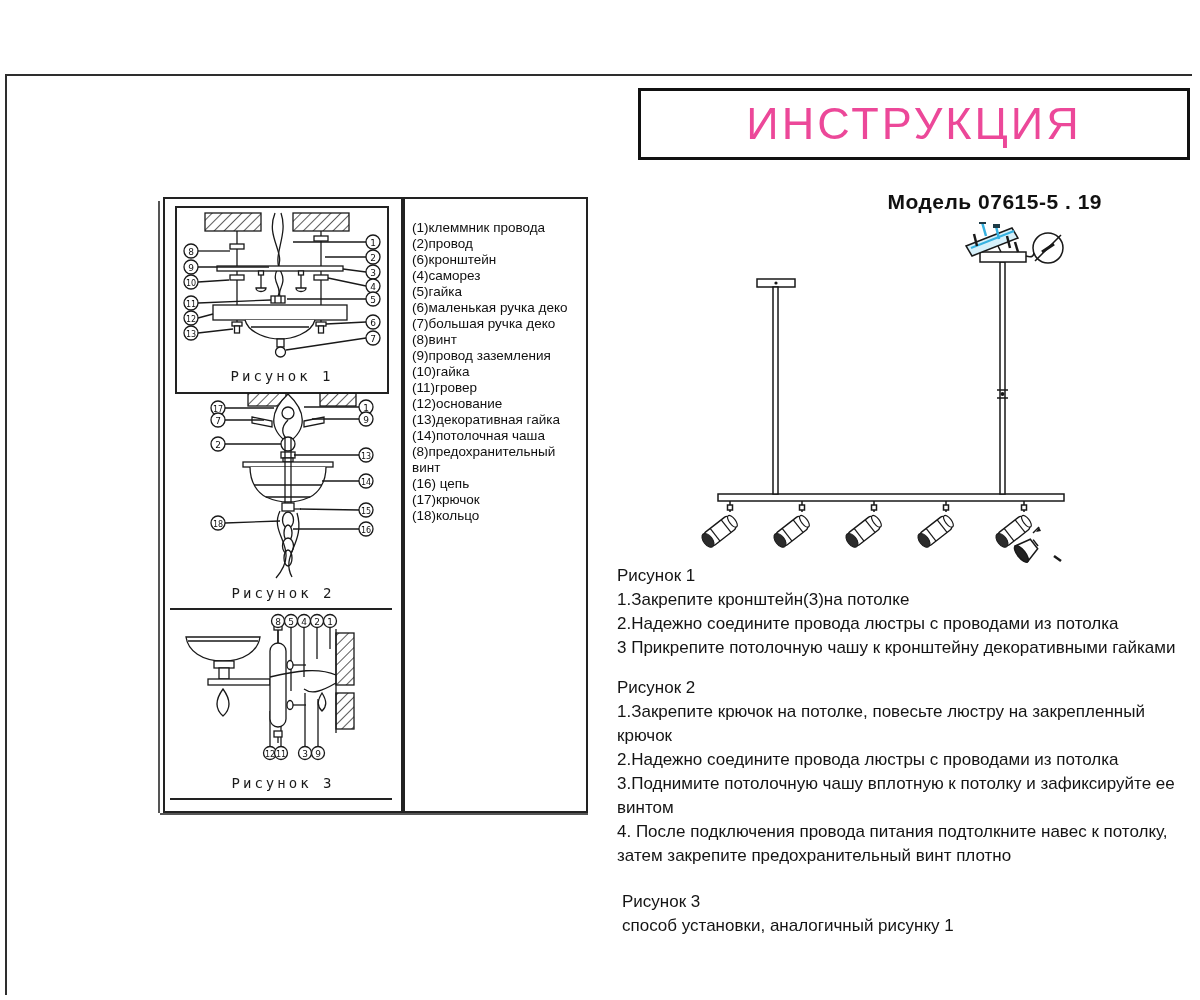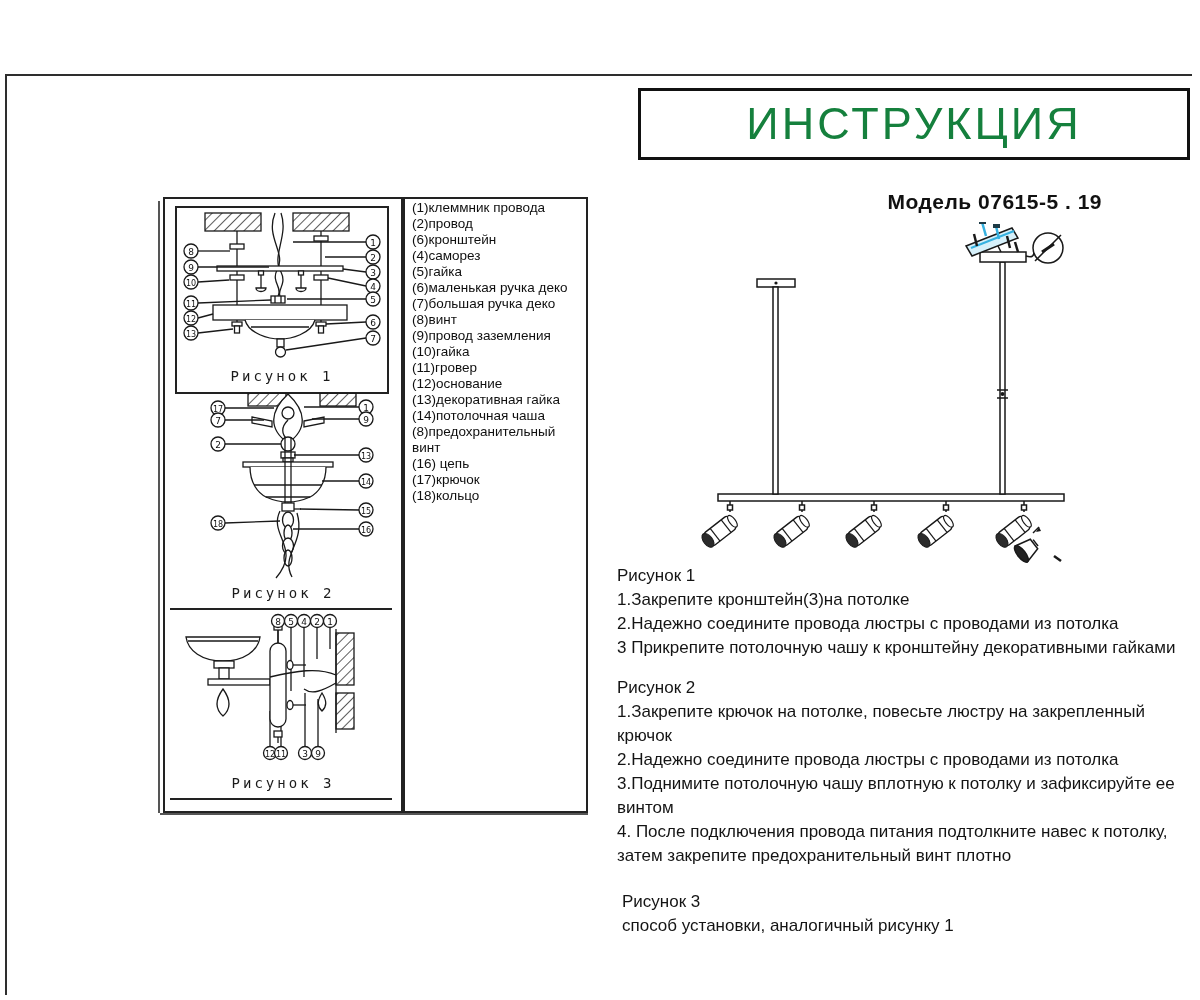--- a/index.html
+++ b/index.html
@@ -3,31 +3,31 @@
 <meta charset="utf-8">
 <style>
   html,body{margin:0;padding:0;background:#ffffff;}
   body{width:1200px;height:1000px;position:relative;font-family:"Liberation Sans",sans-serif;color:#1a1a1a;overflow:hidden;}
   .abs{position:absolute;}
   
   .frame-top{left:5px;top:74px;width:1187px;height:2px;background:#2e2e2e;}
   .frame-left{left:5px;top:74px;width:2px;height:921px;background:#2e2e2e;}
   
   .title-box{left:638px;top:88px;width:546px;height:66px;border:3px solid #111;display:flex;align-items:center;justify-content:center;}
-  .title-text{font-size:45px;letter-spacing:3px;color:#15803d;}
+  .title-text{font-size:45px;letter-spacing:3px;color:#ec4899;}
   .model-line{left:630px;top:190px;width:472px;text-align:right;font-size:21px;font-weight:bold;color:#111;letter-spacing:0.5px;}
   
   .shadow-v{left:158px;top:201px;width:2px;height:612px;background:#555;}
   .shadow-h{left:160px;top:813px;width:428px;height:2px;background:#555;}
   .figures-panel{left:163px;top:197px;width:236px;height:612px;border:2px solid #222;background:#fff;}
   .parts-panel{left:403px;top:197px;width:181px;height:612px;border:2px solid #222;background:#fff;padding:0;}
   .fig1-box{position:absolute;left:10px;top:7px;width:210px;height:184px;border:2px solid #222;}
   .fig-caption{position:absolute;width:100%;text-align:center;font-family:"DejaVu Sans Mono",monospace;font-size:14px;letter-spacing:3px;color:#1b1b1b;}
   .divider{position:absolute;left:5px;width:222px;height:2px;background:#222;}
-  .parts-list{padding:1px 2px 0 7px;font-size:13.5px;line-height:16px;color:#0f0f0f;}
+  .parts-list{padding:21px 2px 0 7px;font-size:13.5px;line-height:16px;color:#0f0f0f;}
   .parts-list div{overflow-wrap:anywhere;}
   
   .instructions{left:617px;top:564px;width:586px;font-size:17px;line-height:24px;color:#141414;}
   .instr-section{margin:0 0 16px 0;}
   .instr-section.last{padding-left:5px;margin-top:22px;}
   svg{display:block;}
   svg text.co{font-family:"DejaVu Sans",sans-serif;font-size:9px;fill:#111;text-anchor:middle;}
   svg text.co2{font-size:8px;}
 </style>
 </head>

